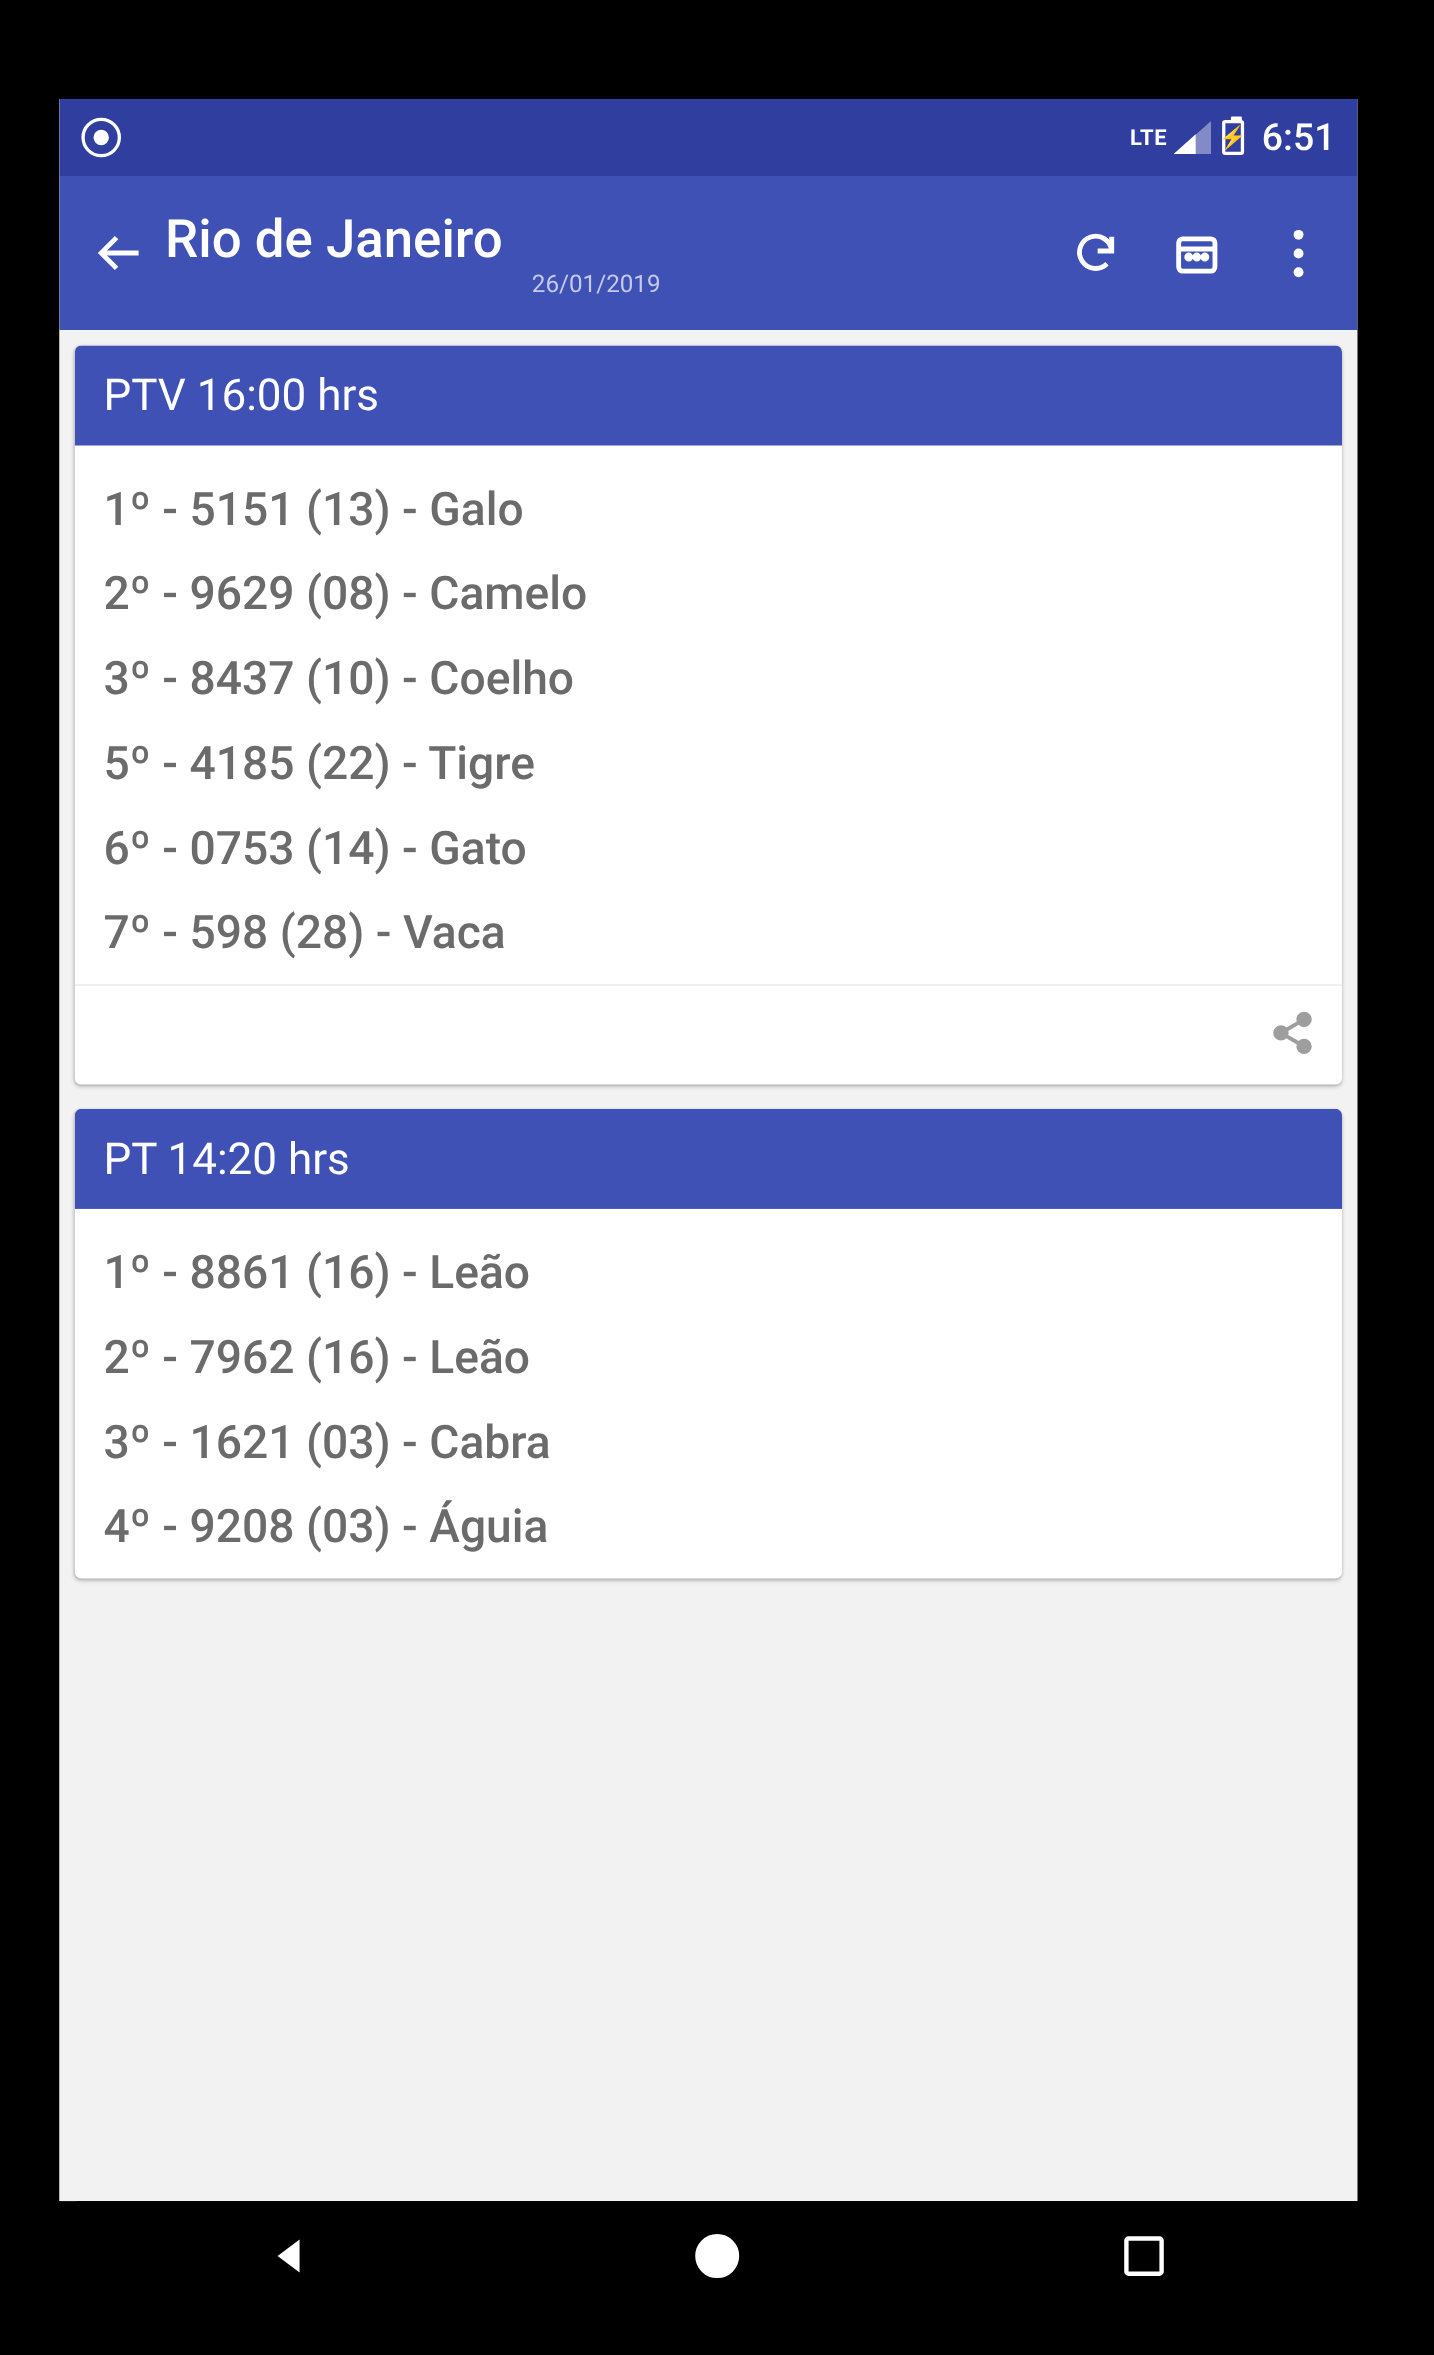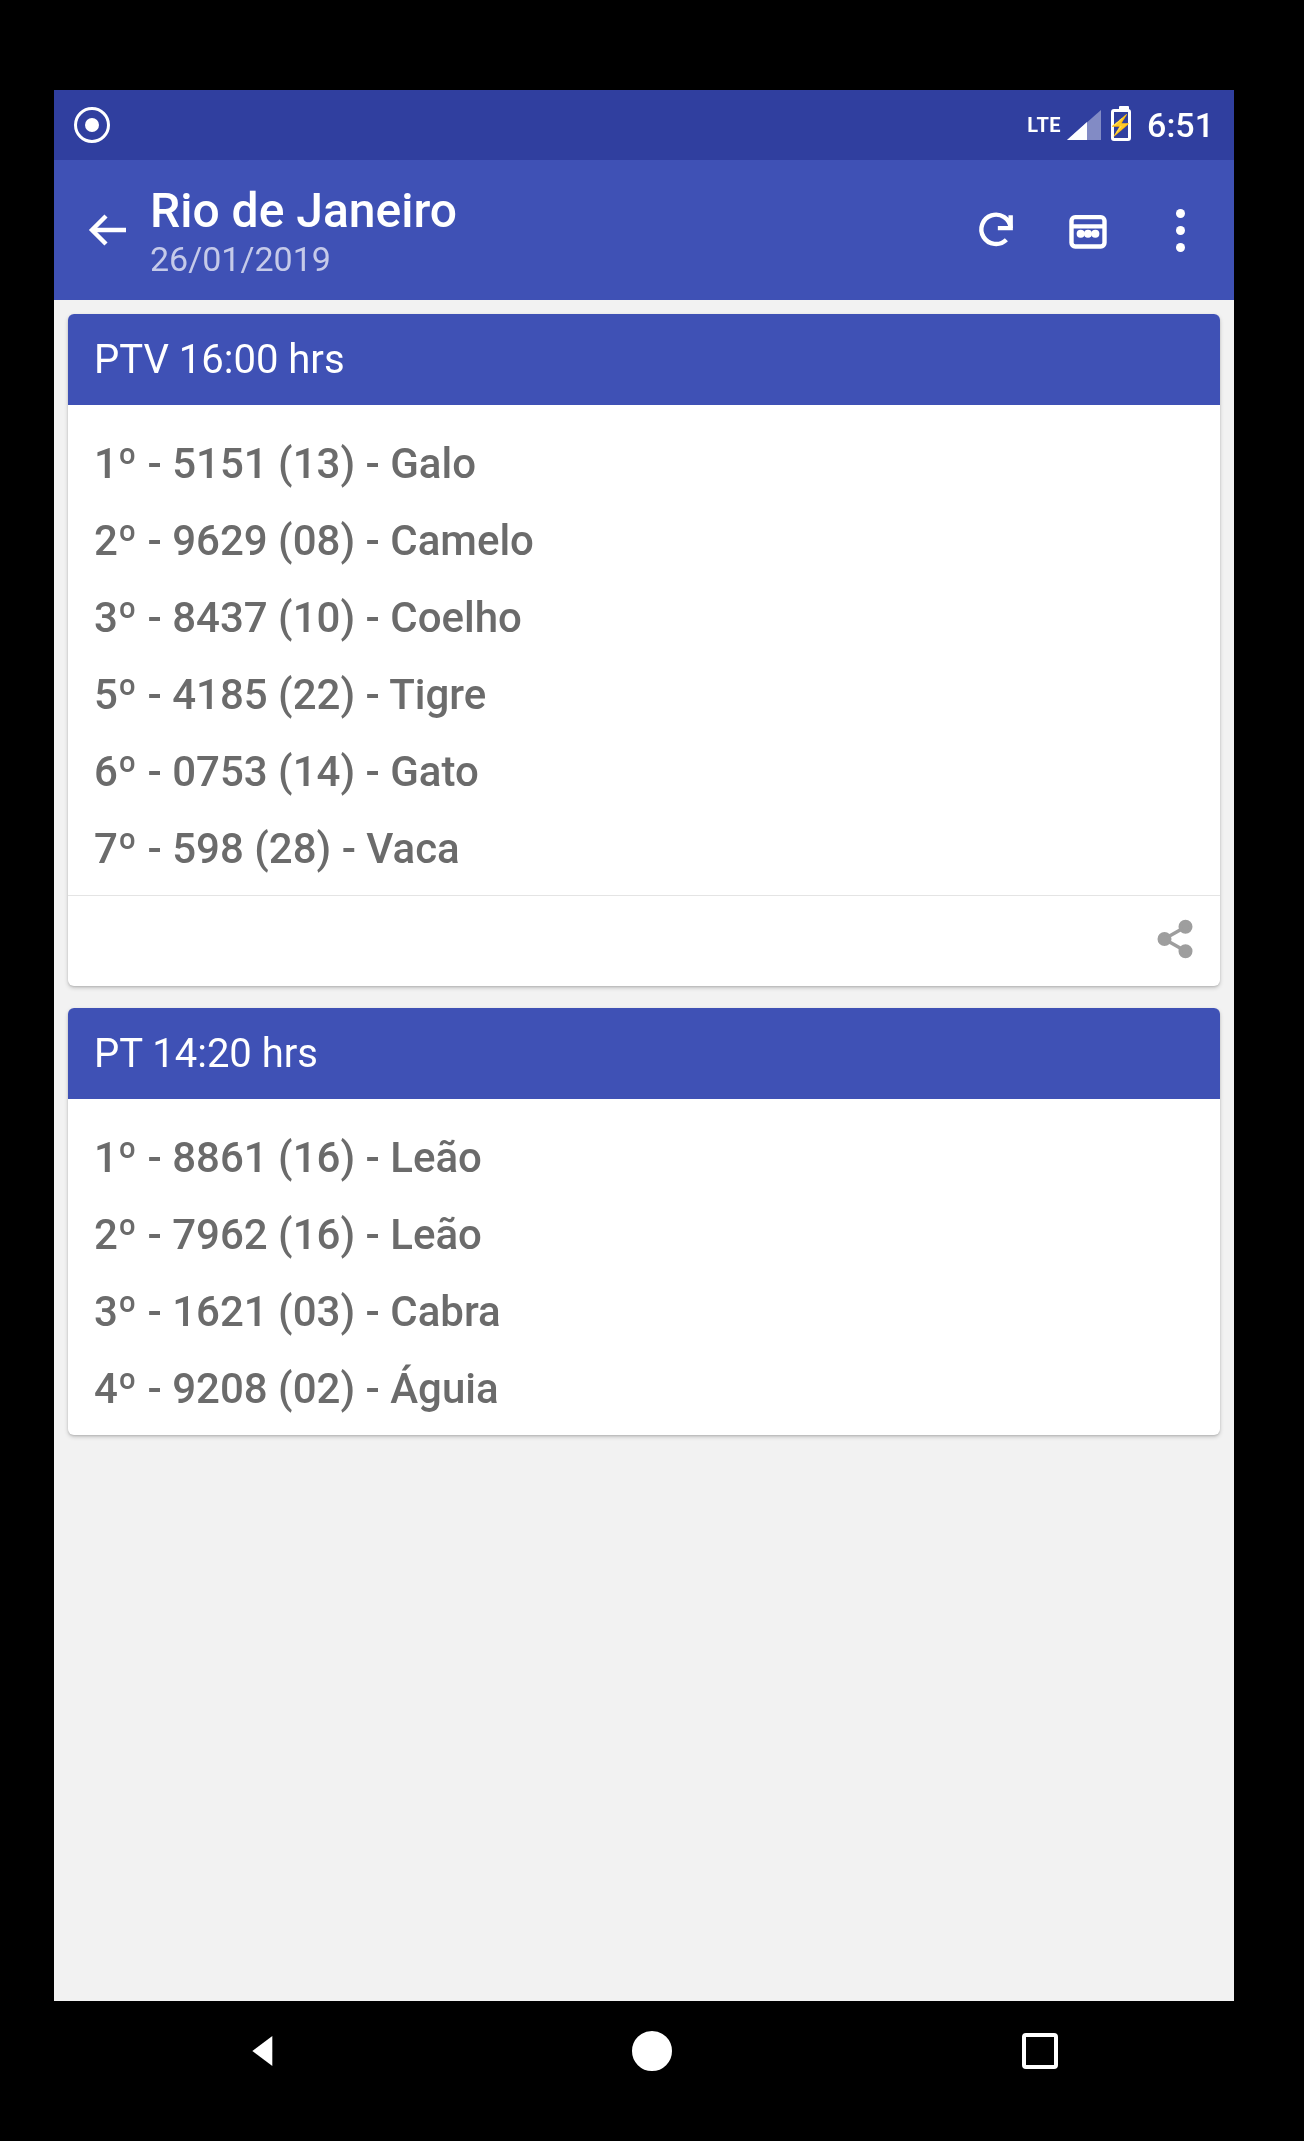--- a/index.html
+++ b/index.html
@@ -28,21 +28,21 @@
   .bolt { font-size: 20px; line-height: 1; }
   .clock { font-size: 34px; margin-left: 6px; }
   
   .app-bar {
     height: 140px; background: #3F51B5; color: #fff; display: flex; align-items: center;
     padding: 0 24px; gap: 12px;
   }
   .back-btn { width: 60px; height: 60px; display:flex; align-items:center; justify-content:center; cursor:pointer; }
   .titles { flex: 1; display: flex; flex-direction: column; }
   .title { font-size: 48px; font-weight: 500; }
-  .subtitle { font-size: 34px; color: #C5CAE9; }
+  .subtitle { font-size: 22px; color: #C5CAE9; text-align: center; }
   .action-btn { width: 60px; height: 60px; display:flex; align-items:center; justify-content:center; cursor:pointer; margin-left: 20px; }
   .more-dots { display:flex; flex-direction:column; gap:8px; }
   .more-dots .d { width:9px; height:9px; background:#fff; border-radius:50%; }
   
   .content { flex:1; overflow:hidden; padding: 14px; background:#f2f2f2; }
   .card {
     background:#fff; border-radius:6px; margin-bottom:22px;
     box-shadow: 0 2px 4px rgba(0,0,0,0.18), 0 1px 2px rgba(0,0,0,0.12);
     overflow:hidden;
   }
@@ -147,21 +147,21 @@
           </div>
         </div>
       </div>
 
       <div class="card">
         <div class="card-header">PT  14:20 hrs</div>
         <div class="card-body">
           <div class="row">1º - 8861 (16) - Leão</div>
           <div class="row">2º - 7962 (16) - Leão</div>
           <div class="row">3º - 1621 (03) - Cabra</div>
-          <div class="row">4º - 9208 (02) - Águia</div>
+          <div class="row">4º - 9208 (03) - Águia</div>
         </div>
       </div>
 
     </div>
 
   </div>
 
   <div class="nav-bar">
     <div class="nav-btn">
       <svg width="40" height="40" viewBox="0 0 24 24">

